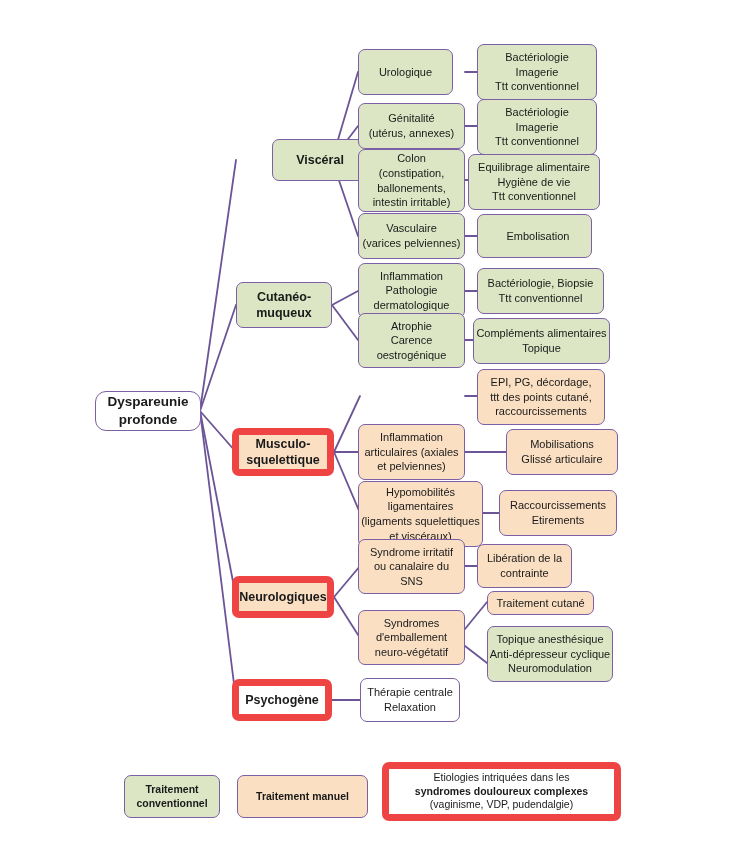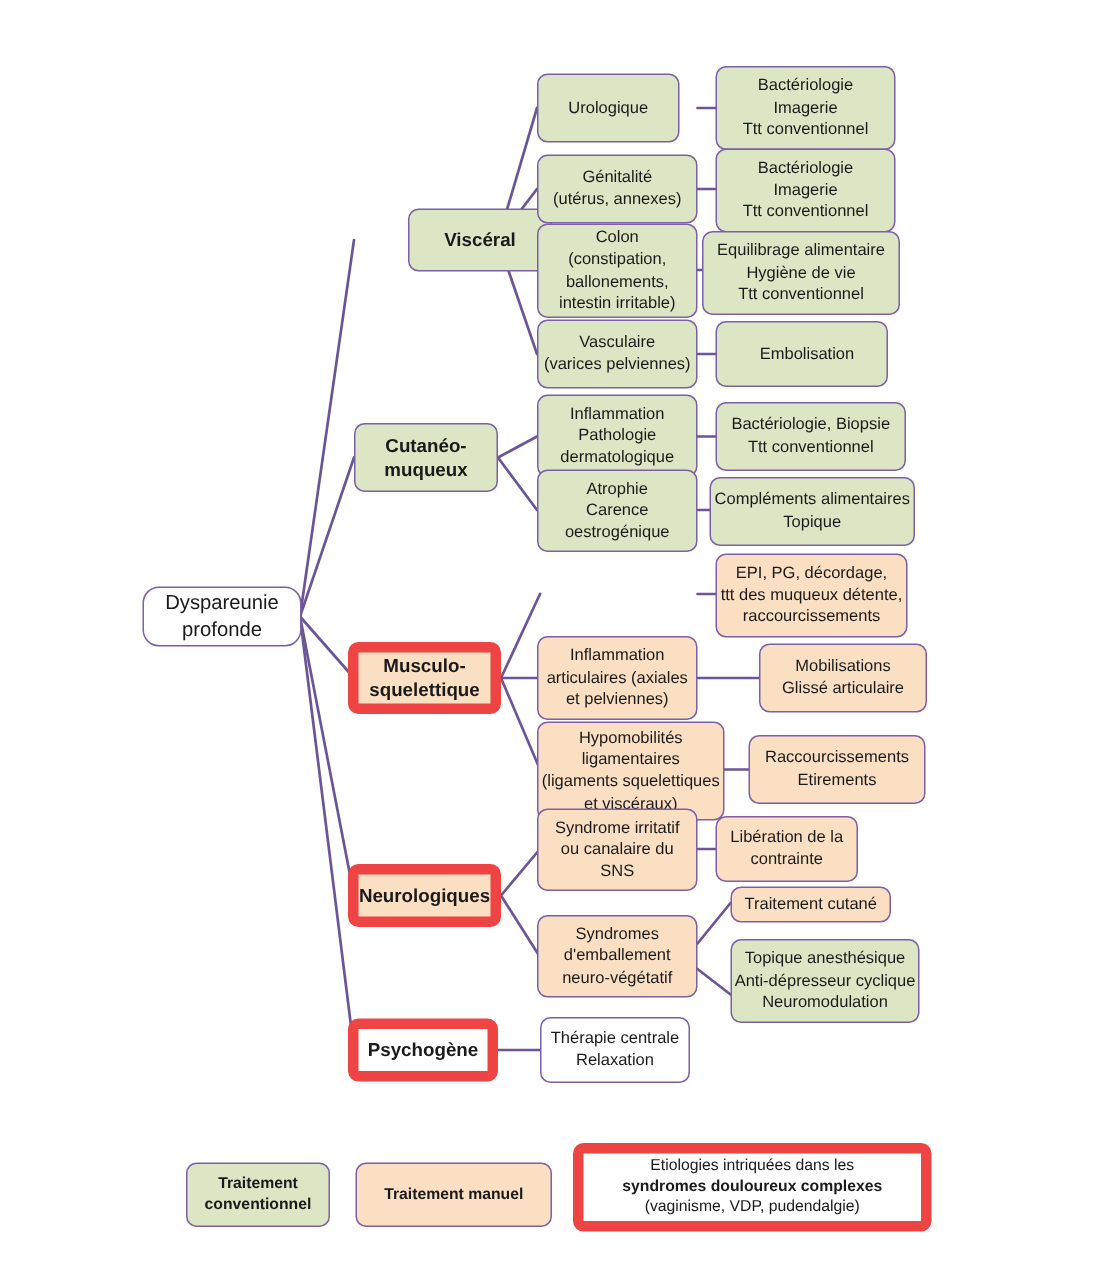--- a/index.html
+++ b/index.html
@@ -21,21 +21,21 @@
   }
   .node .ln{display:block;white-space:nowrap;}
   
   .f-green{background:#dce6c4;}
   .f-peach{background:#fadfc3;}
   .f-white{background:#ffffff;}
   
   .b-purple{border:1.6px solid #7c5fa4;}
   .b-red{border:7px solid #ef4444;}
   
-  .t-root{font-weight:normal;font-size:13.5px;border-radius:11px;}
+  .t-root{font-weight:bold;font-size:13.5px;border-radius:11px;}
   .t-cat{font-weight:bold;font-size:12.5px;}
   .t-mid{font-size:11px;}
   .t-leaf{font-size:11px;}
   .t-legend{font-size:10.5px;font-weight:bold;}
   .t-legend-note{font-size:10.5px;}
 </style>
 </head>
 <body>
 
 <div id="canvas">
@@ -199,21 +199,21 @@
     <span class="ln">Ttt conventionnel</span>
   </div>
 
   <div class="node f-green b-purple t-leaf" style="left:473px;top:318px;width:137px;height:46px;">
     <span class="ln">Compléments alimentaires</span>
     <span class="ln">Topique</span>
   </div>
 
   <div class="node f-peach b-purple t-leaf" style="left:477px;top:369px;width:128px;height:56px;">
     <span class="ln">EPI, PG, décordage,</span>
-    <span class="ln">ttt des muqueux détente,</span>
+    <span class="ln">ttt des points cutané,</span>
     <span class="ln">raccourcissements</span>
   </div>
 
   <div class="node f-peach b-purple t-leaf" style="left:506px;top:429px;width:112px;height:46px;">
     <span class="ln">Mobilisations</span>
     <span class="ln">Glissé articulaire</span>
   </div>
 
   <div class="node f-peach b-purple t-leaf" style="left:499px;top:490px;width:118px;height:46px;">
     <span class="ln">Raccourcissements</span>

